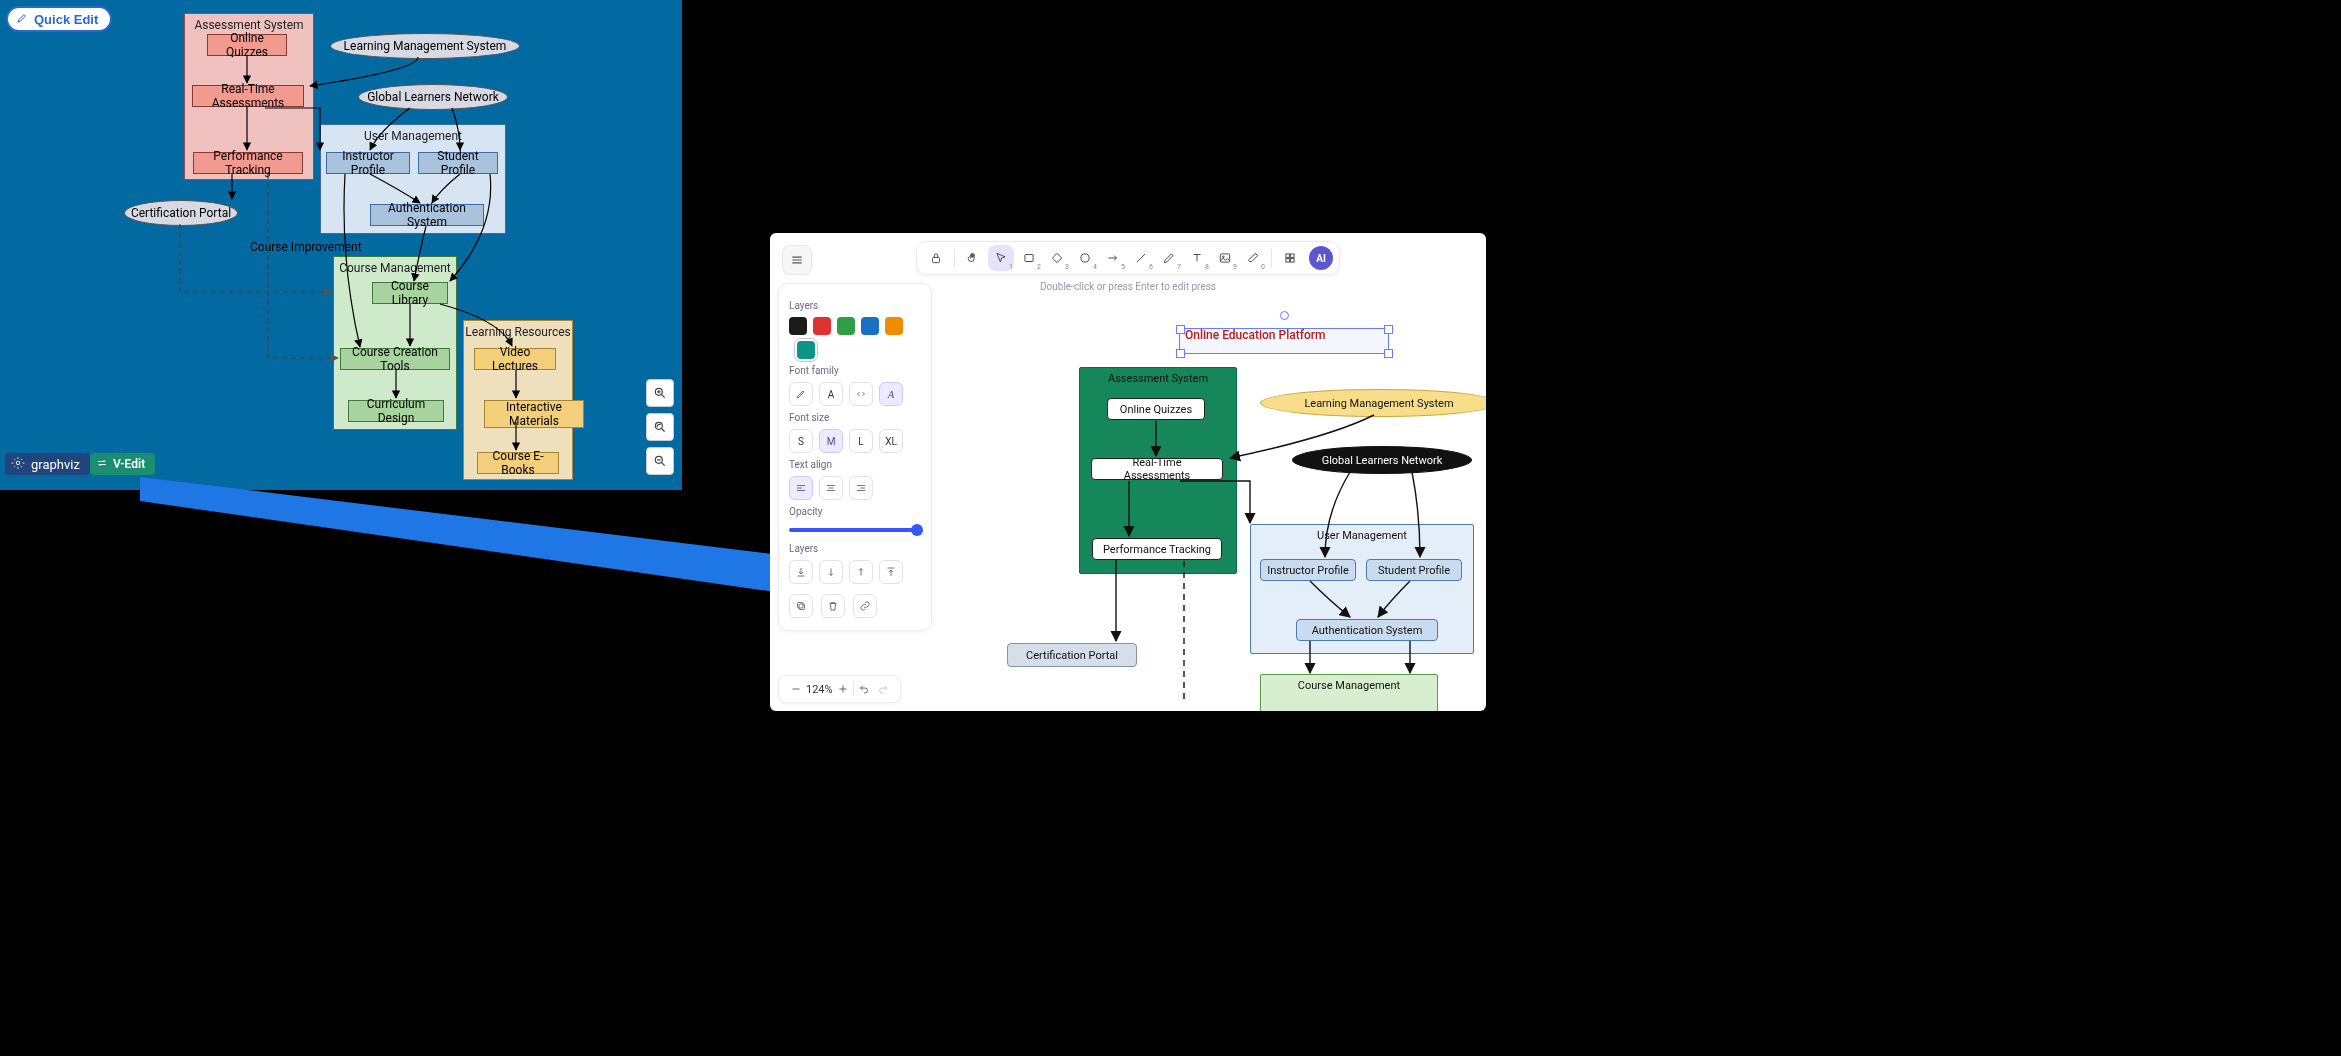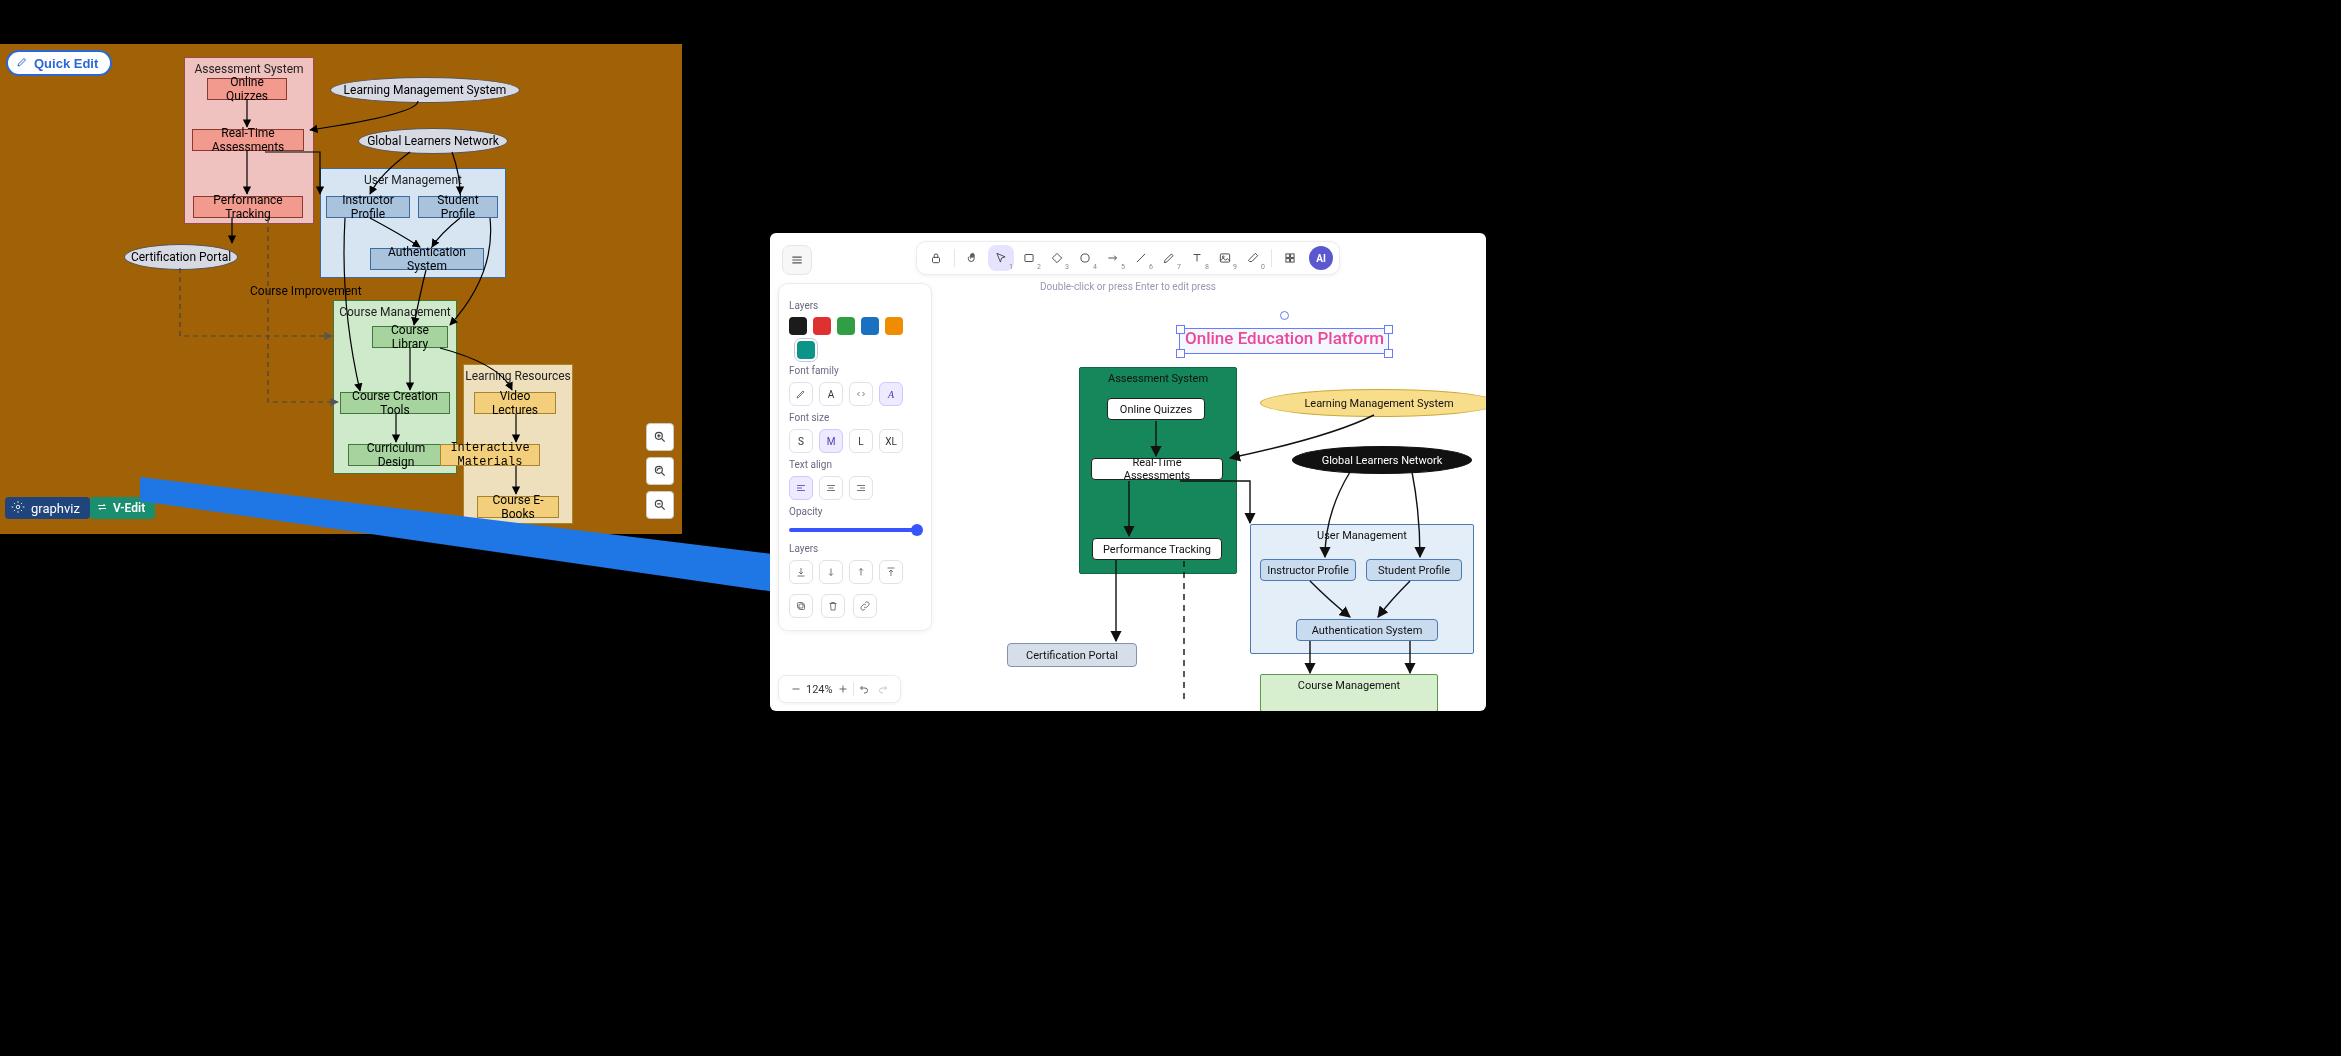--- a/index.html
+++ b/index.html
@@ -1,19 +1,19 @@
 <!DOCTYPE html>
 <html><head>
 <meta charset="utf-8">
 <style>
   html,body{margin:0;padding:0;font-family:-apple-system,BlinkMacSystemFont,"Segoe UI",Roboto,sans-serif;background:#000;}
   .canvas{position:relative;width:2341px;height:1056px;background:#000;overflow:hidden;}
 
   
-  .left-pane{position:absolute;left:0;top:0;width:682px;height:490px;background:#a16207;margin-top:44px;}
+  .left-pane{position:absolute;left:0;top:0;width:682px;height:490px;background:#0369a1;}
   .quick-edit{position:absolute;left:6px;top:6px;height:26px;padding:0 12px 0 8px;border:2px solid #2b67d6;border-radius:14px;background:#fff;color:#2b67d6;font-size:13px;font-weight:600;display:flex;align-items:center;gap:6px;}
   .quick-edit svg{width:12px;height:12px;stroke:#2b67d6;stroke-width:2;fill:none;}
   .gv-badge{position:absolute;left:5px;bottom:15px;height:22px;padding:0 10px 0 6px;border-radius:4px;background:#20447c;color:#fff;font-size:13px;display:flex;align-items:center;gap:6px;}
   .gv-badge svg{width:14px;height:14px;stroke:#fff;stroke-width:1.5;fill:none;}
   .vedit-badge{position:absolute;left:90px;bottom:15px;height:22px;padding:0 10px 0 6px;border-radius:4px;background:#198f70;color:#fff;font-size:12px;font-weight:600;display:flex;align-items:center;gap:5px;}
   .vedit-badge svg{width:12px;height:12px;stroke:#fff;stroke-width:2;fill:none;}
   .zoom-col{position:absolute;right:8px;bottom:15px;display:flex;flex-direction:column;gap:6px;}
   .zoom-btn{width:26px;height:26px;border:1px solid #c9c9c9;border-radius:4px;background:#fff;display:flex;align-items:center;justify-content:center;}
   .zoom-btn svg{width:14px;height:14px;stroke:#444;stroke-width:2;fill:none;}
 
@@ -60,21 +60,21 @@
   .ft-sep{width:1px;height:14px;background:#e5e5e5;}
 
   
   .rcluster{position:absolute;border:1.5px solid;border-radius:2px;}
   .rcluster .title{position:absolute;left:0;right:0;top:4px;text-align:center;font-size:11px;color:#111;}
   .rnode{position:absolute;border:1.5px solid #222;border-radius:4px;background:#fff;display:flex;align-items:center;justify-content:center;font-size:11px;color:#111;box-sizing:border-box;padding:0 6px;text-align:center;}
   .rell{position:absolute;border-radius:50%;display:flex;align-items:center;justify-content:center;font-size:11px;}
   .sel-box{position:absolute;border:1px solid #6a7bff;background:rgba(120,140,255,.07);}
   .sel-handle{position:absolute;width:7px;height:7px;border:1px solid #6a7bff;background:#fff;}
   .sel-rot{position:absolute;width:7px;height:7px;border:1px solid #6a7bff;background:#fff;border-radius:50%;}
-  .rtitle{position:absolute;font-size:17px;color:#ec4899;font-weight:500;}
+  .rtitle{position:absolute;font-size:12px;color:#b91c1c;font-weight:500;}
   svg.redges{position:absolute;left:0;top:0;width:716px;height:478px;pointer-events:none;}
 
   
   svg.big-arrow{position:absolute;left:140px;top:455px;width:860px;height:200px;}
 </style>
 </head>
 <body>
 
 <div class="canvas">
 
@@ -105,21 +105,21 @@
       <div class="title">Course Management</div>
     </div>
     <div class="lnode" style="left:372px;top:282px;width:76px;height:22px;background:#a6d39e;border-color:#3f7a3a;">Course Library</div>
     <div class="lnode" style="left:340px;top:348px;width:110px;height:22px;background:#a6d39e;border-color:#3f7a3a;">Course Creation Tools</div>
     <div class="lnode" style="left:348px;top:400px;width:96px;height:22px;background:#a6d39e;border-color:#3f7a3a;">Curriculum Design</div>
 
     <div class="lcluster" style="left:463px;top:320px;width:108px;height:158px;background:#efe0bd;border-color:#a9842f;">
       <div class="title">Learning Resources</div>
     </div>
     <div class="lnode" style="left:474px;top:348px;width:82px;height:22px;background:#f3cf7c;border-color:#a9842f;">Video Lectures</div>
-    <div class="lnode" style="left:440px;top:400px;width:100px;height:22px;background:#f3cf7c;border-color:#a9842f;font-family:Liberation Mono, monospace;">Interactive Materials</div>
+    <div class="lnode" style="left:484px;top:400px;width:100px;height:28px;background:#f3cf7c;border-color:#a9842f;">Interactive Materials</div>
     <div class="lnode" style="left:477px;top:452px;width:82px;height:22px;background:#f3cf7c;border-color:#a9842f;">Course E-Books</div>
 
     <div class="ell" style="left:330px;top:33px;width:188px;height:24px;">Learning Management System</div>
     <div class="ell" style="left:358px;top:84px;width:148px;height:24px;">Global Learners Network</div>
     <div class="ell" style="left:124px;top:200px;width:112px;height:24px;">Certification Portal</div>
 
     <div class="free-label" style="left:250px;top:240px;">Course Improvement</div>
 
     <svg class="ledges">
       <defs>

